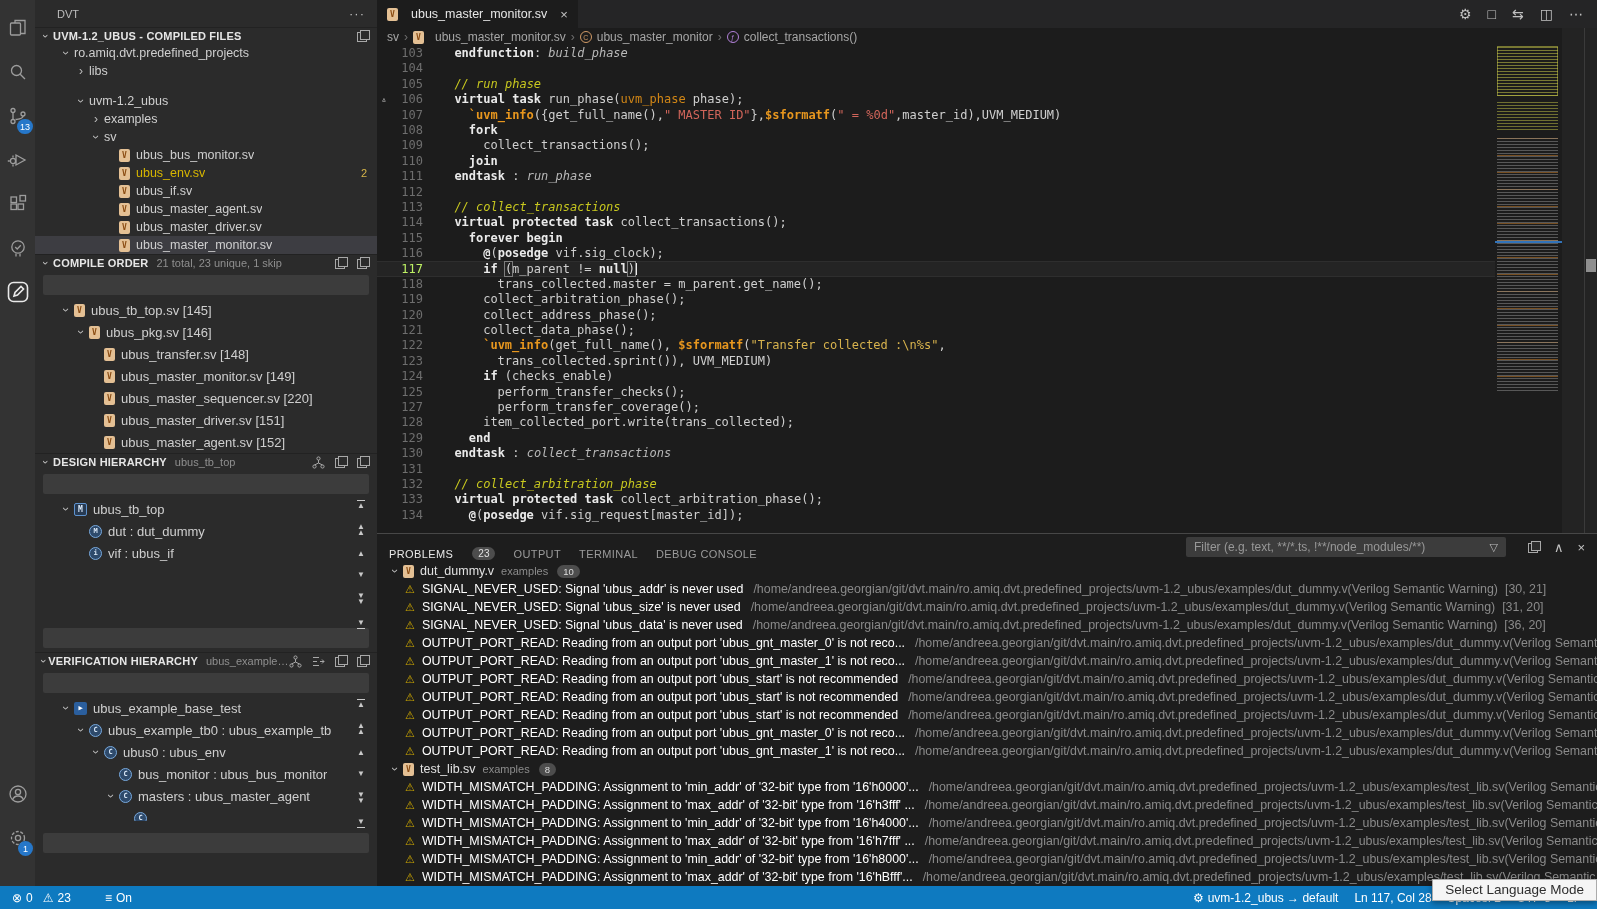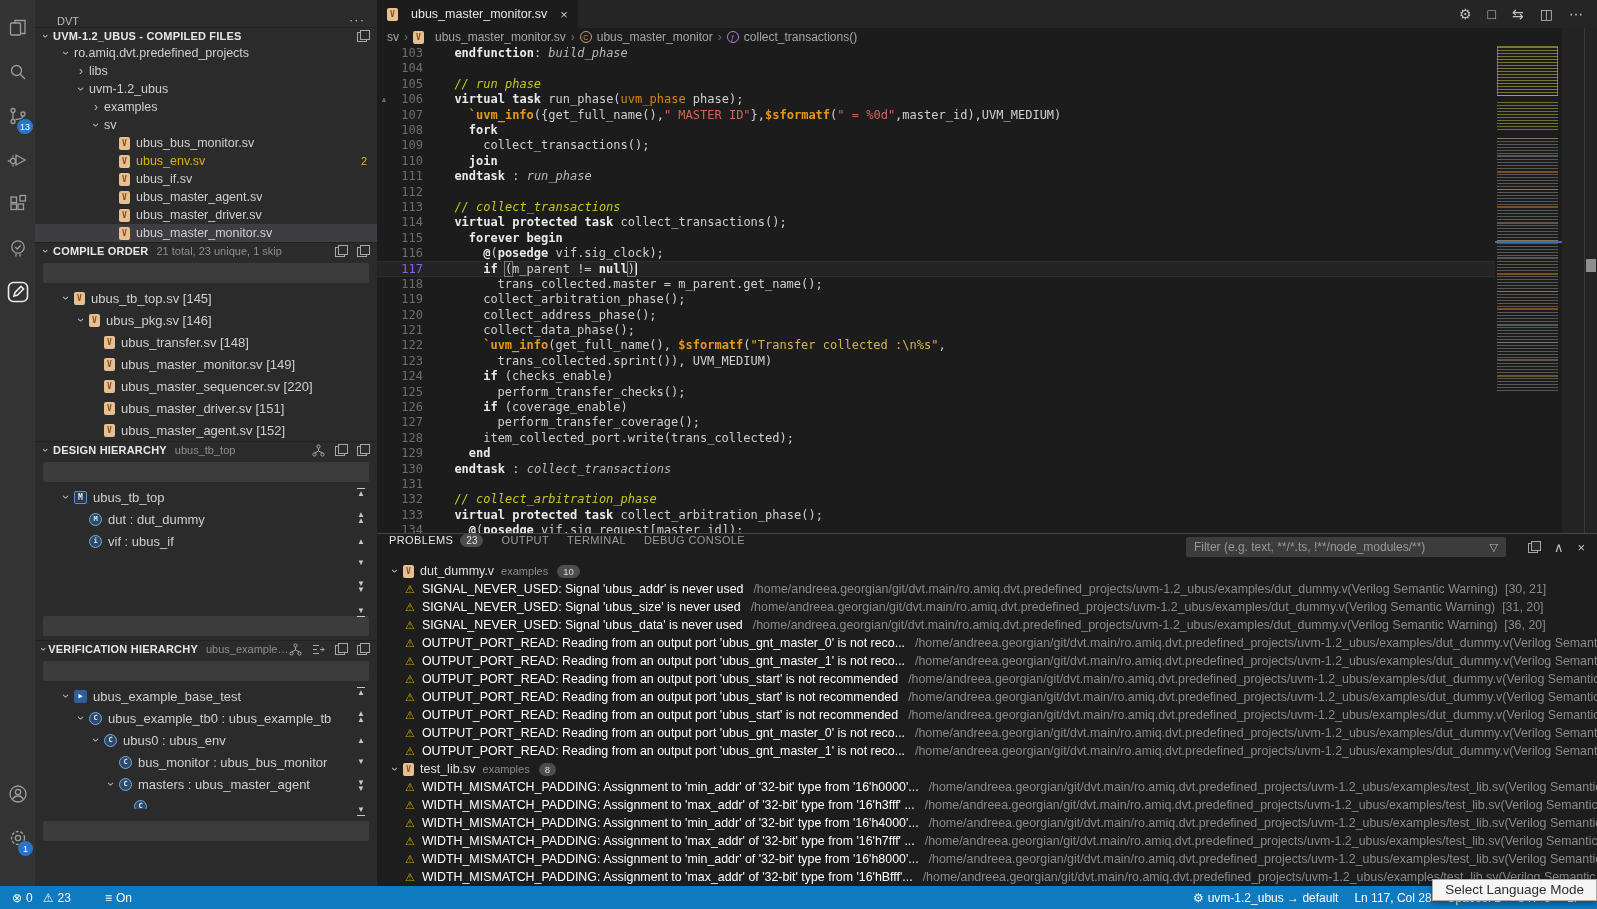--- a/index.html
+++ b/index.html
@@ -10,21 +10,21 @@
   
   .activitybar{position:absolute;left:0;top:0;width:35px;height:886px;background:#333333;display:flex;flex-direction:column;align-items:center;padding-top:6px;z-index:5}
   .abar-item{position:relative;width:35px;height:44px;display:flex;align-items:center;justify-content:center;cursor:pointer}
   .abar-item svg{stroke:#9d9d9d;fill:none;stroke-width:1.3}
   .abar-item.active svg{stroke:#e9e9e9}
   .abadge{position:absolute;right:2px;bottom:4px;min-width:15px;height:15px;border-radius:8px;background:#2677c9;color:#fff;font-size:9px;display:flex;align-items:center;justify-content:center;padding:0 3px}
   .abar-bottom{margin-top:auto;margin-bottom:26px;display:flex;flex-direction:column;align-items:center}
 
   
   .sidebar{position:absolute;left:35px;top:0;width:342px;height:886px;background:#2b2b2b;overflow:hidden}
-  .sb-title{height:27px;display:flex;align-items:flex-end;padding:0 12px 0 22px;color:#bdbdbd;font-size:11px}
+  .sb-title{height:27px;display:flex;align-items:center;padding:0 12px 0 22px;color:#bdbdbd;font-size:11px}
   .sb-title .more{margin-left:auto;color:#c0c0c0;letter-spacing:1px;font-size:13px;cursor:pointer}
   .sec-head{height:17px;display:flex;align-items:center;padding:0 8px 0 4px;background:#2b2b2b;border-top:1px solid #222;cursor:pointer}
   .sec-head .tw{color:#c3c3c3;font-size:11px;width:14px;text-align:center;display:inline-block;transform:rotate(90deg)}
   .sec-title{font-weight:bold;font-size:11px;color:#e6e6e6;letter-spacing:.2px;white-space:nowrap}
   .sec-sub{font-size:11px;color:#8f8f8f;margin-left:8px;white-space:nowrap;overflow:hidden;text-overflow:ellipsis}
   .sec-icons{margin-left:auto;display:flex;align-items:center;gap:10px}
   .i-copy{position:relative;width:12px;height:12px;display:inline-block;cursor:pointer}
   .i-copy::before{content:"";position:absolute;left:0;top:2px;width:8px;height:8px;border:1px solid #a8a8a8}
   .i-copy::after{content:"";position:absolute;left:3px;top:0;width:8px;height:8px;border:1px solid #a8a8a8;background:#2b2b2b}
   .i-svg{display:inline-flex;cursor:pointer}
@@ -67,21 +67,21 @@
   .bc-ico{display:inline-flex;width:12px;height:12px;border-radius:50%;align-items:center;justify-content:center;font-size:7px;flex:none}
   .bc-class{border:1px solid #d19a66;color:#d19a66}
   .bc-method{border:1px solid #b180d7;color:#b180d7}
   .bc-item{cursor:pointer}
 
   .code{position:absolute;left:0;top:46px;right:102px;bottom:0;overflow:hidden;font-family:"DejaVu Sans Mono",monospace;font-size:12px}
   .cline{display:flex;height:15.4px;line-height:15.4px;white-space:pre;cursor:text}
   .gmark{width:14px;flex:none;color:#c5c5c5;font-size:9px;text-align:center}
   .lnum{width:32px;flex:none;text-align:right;color:#6e6e6e;margin-right:17px}
   .cline.current{background:rgba(255,255,255,.035);border-top:1px solid #2e2e2e;border-bottom:1px solid #2e2e2e}
-  .cline.current .lnum{color:#8b5cf6}
+  .cline.current .lnum{color:#bef264}
   .tk-k{color:#eaeaea;font-weight:bold}
   .tk-id{color:#cfcfcf}
   .tk-p{color:#cfcfcf}
   .tk-cm{color:#c8c81f;font-style:italic}
   .tk-mac{color:#e8971e;font-weight:bold}
   .tk-sys{color:#e8971e;font-weight:bold}
   .tk-ty{color:#d18616}
   .tk-s1{color:#d1655a}
   .tk-s2{color:#d8b34d}
   .tk-it{color:#b9b9b9;font-style:italic}
@@ -93,21 +93,21 @@
   .mm-b2{position:absolute;left:2px;right:4px;top:56px;height:30px;background:repeating-linear-gradient(180deg,rgba(195,195,70,.5) 0 1px,transparent 1px 3px)}
   .mm-body{position:absolute;left:2px;right:4px;top:92px;height:253px;background:repeating-linear-gradient(180deg,rgba(160,160,160,.45) 0 1px,transparent 1px 3px),repeating-linear-gradient(180deg,rgba(210,130,40,.5) 0 1px,transparent 1px 17px)}
   .mm-curline{position:absolute;left:0;right:0;top:195px;height:2px;background:#3273b8}
   .ovstrip{position:absolute;left:1185px;top:28px;width:35px;height:505px;background:#232323}
   .ovline{position:absolute;left:1207px;top:28px;width:1px;height:505px;background:#3a3a3a}
   .ovhandle{position:absolute;left:1209px;top:259px;width:10px;height:13px;background:#8f8f8f;cursor:grab}
 
   
   .panel{position:absolute;left:377px;top:533px;width:1220px;height:353px;background:#1d1d1d;border-top:1px solid #474747}
   .panel-head{height:26px;display:flex;align-items:center;padding:0 12px;gap:18px}
-  .ptab{font-size:11px;letter-spacing:.4px;color:#9b9b9b;display:flex;align-items:flex-start;gap:7px;cursor:pointer;height:100%}
+  .ptab{font-size:11px;letter-spacing:.4px;color:#9b9b9b;display:flex;align-items:flex-end;gap:19px;cursor:pointer;height:100%}
   .ptab.active{color:#e8e8e8}
   .pbadge{background:#4d4d4d;color:#e0e0e0;border-radius:9px;font-size:10px;padding:1px 6px;letter-spacing:0}
   .panel-actions{margin-left:auto;display:flex;align-items:center;gap:14px}
   .pfilter{width:320px;height:20px;background:#3c3c3c;border-radius:2px;display:flex;align-items:center;padding:0 8px;gap:8px}
   .pfilter-ph{color:#989898;font-size:12px;flex:1;white-space:nowrap;overflow:hidden}
   .pfunnel{color:#bdbdbd;font-size:11px;cursor:pointer}
   .pact{color:#c3c3c3;font-size:13px;cursor:pointer}
   .plist{position:absolute;left:0;top:28px;right:0;bottom:0;overflow:hidden}
   .pgroup{height:18px;display:flex;align-items:center;padding-left:10px;cursor:pointer;white-space:nowrap}
   .pg-file{color:#e2e2e2;font-size:12.5px}
@@ -217,21 +217,21 @@
     </div>
     <div id="tree-cf" class="t18">
         <div class="trow" style="padding-left: 23px;">
           <span class="twisty open">›</span>
           <span class="tlabel">ro.amiq.dvt.predefined_projects</span>
         </div>
         <div class="trow" style="padding-left: 38px;">
           <span class="twisty">›</span>
           <span class="tlabel">libs</span>
         </div>
-        <div class="trow" style="padding-left: 38px;">
+        <div class="trow" style="padding-left: 38px; margin-top: 12px;">
           <span class="twisty open">›</span>
           <span class="tlabel">uvm-1.2_ubus</span>
         </div>
         <div class="trow" style="padding-left: 53px;">
           <span class="twisty">›</span>
           <span class="tlabel">examples</span>
         </div>
         <div class="trow" style="padding-left: 53px;">
           <span class="twisty open">›</span>
           <span class="tlabel">sv</span>
@@ -478,21 +478,20 @@
         <div class="cline"><span class="gmark"></span><span class="lnum">116</span><span class="ctext" style="padding-left: 43.2px;"><span class="tk-k">@</span><span class="tk-p">(</span><span class="tk-k">posedge</span><span class="tk-p"> </span><span class="tk-id">vif.sig_clock</span><span class="tk-p">);</span></span></div>
         <div class="cline current"><span class="gmark"></span><span class="lnum">117</span><span class="ctext" style="padding-left: 43.2px;"><span class="tk-k">if</span><span class="tk-p"> </span><span class="tk-hb">(</span><span class="tk-id">m_parent</span><span class="tk-p"> != </span><span class="tk-k">null</span><span class="tk-hb">)</span><span class="caret"></span></span></div>
         <div class="cline"><span class="gmark"></span><span class="lnum">118</span><span class="ctext" style="padding-left: 57.6px;"><span class="tk-id">trans_collected.master</span><span class="tk-p"> = </span><span class="tk-id">m_parent.get_name()</span><span class="tk-p">;</span></span></div>
         <div class="cline"><span class="gmark"></span><span class="lnum">119</span><span class="ctext" style="padding-left: 43.2px;"><span class="tk-id">collect_arbitration_phase()</span><span class="tk-p">;</span></span></div>
         <div class="cline"><span class="gmark"></span><span class="lnum">120</span><span class="ctext" style="padding-left: 43.2px;"><span class="tk-id">collect_address_phase()</span><span class="tk-p">;</span></span></div>
         <div class="cline"><span class="gmark"></span><span class="lnum">121</span><span class="ctext" style="padding-left: 43.2px;"><span class="tk-id">collect_data_phase()</span><span class="tk-p">;</span></span></div>
         <div class="cline"><span class="gmark"></span><span class="lnum">122</span><span class="ctext" style="padding-left: 43.2px;"><span class="tk-mac">`uvm_info</span><span class="tk-p">(</span><span class="tk-id">get_full_name()</span><span class="tk-p">, </span><span class="tk-sys">$sformatf</span><span class="tk-p">(</span><span class="tk-s2">"Transfer collected :\n%s"</span><span class="tk-p">,</span></span></div>
         <div class="cline"><span class="gmark"></span><span class="lnum">123</span><span class="ctext" style="padding-left: 57.6px;"><span class="tk-id">trans_collected.sprint()</span><span class="tk-p">), </span><span class="tk-id">UVM_MEDIUM</span><span class="tk-p">)</span></span></div>
         <div class="cline"><span class="gmark"></span><span class="lnum">124</span><span class="ctext" style="padding-left: 43.2px;"><span class="tk-k">if</span><span class="tk-p"> (</span><span class="tk-id">checks_enable</span><span class="tk-p">)</span></span></div>
         <div class="cline"><span class="gmark"></span><span class="lnum">125</span><span class="ctext" style="padding-left: 57.6px;"><span class="tk-id">perform_transfer_checks()</span><span class="tk-p">;</span></span></div>
-        <div class="cline"><span class="gmark"></span><span class="lnum">126</span><span class="ctext" style="padding-left: 43.2px;"><span class="tk-k">if</span><span class="tk-p"> (</span><span class="tk-id">coverage_enable</span><span class="tk-p">)</span></span></div>
         <div class="cline"><span class="gmark"></span><span class="lnum">127</span><span class="ctext" style="padding-left: 57.6px;"><span class="tk-id">perform_transfer_coverage()</span><span class="tk-p">;</span></span></div>
         <div class="cline"><span class="gmark"></span><span class="lnum">128</span><span class="ctext" style="padding-left: 43.2px;"><span class="tk-id">item_collected_port.write(trans_collected)</span><span class="tk-p">;</span></span></div>
         <div class="cline"><span class="gmark"></span><span class="lnum">129</span><span class="ctext" style="padding-left: 28.8px;"><span class="tk-k">end</span></span></div>
         <div class="cline"><span class="gmark"></span><span class="lnum">130</span><span class="ctext" style="padding-left: 14.4px;"><span class="tk-k">endtask</span><span class="tk-p"> : </span><span class="tk-it">collect_transactions</span></span></div>
         <div class="cline"><span class="gmark"></span><span class="lnum">131</span><span class="ctext" style="padding-left: 0px;"></span></div>
         <div class="cline"><span class="gmark"></span><span class="lnum">132</span><span class="ctext" style="padding-left: 14.4px;"><span class="tk-cm">// collect_arbitration_phase</span></span></div>
         <div class="cline"><span class="gmark"></span><span class="lnum">133</span><span class="ctext" style="padding-left: 14.4px;"><span class="tk-k">virtual protected task</span><span class="tk-p"> </span><span class="tk-id">collect_arbitration_phase()</span><span class="tk-p">;</span></span></div>
         <div class="cline"><span class="gmark"></span><span class="lnum">134</span><span class="ctext" style="padding-left: 28.8px;"><span class="tk-k">@</span><span class="tk-p">(</span><span class="tk-k">posedge</span><span class="tk-p"> </span><span class="tk-id">vif.sig_request[master_id]</span><span class="tk-p">);</span></span></div>
       </div>
     <div class="minimap">

